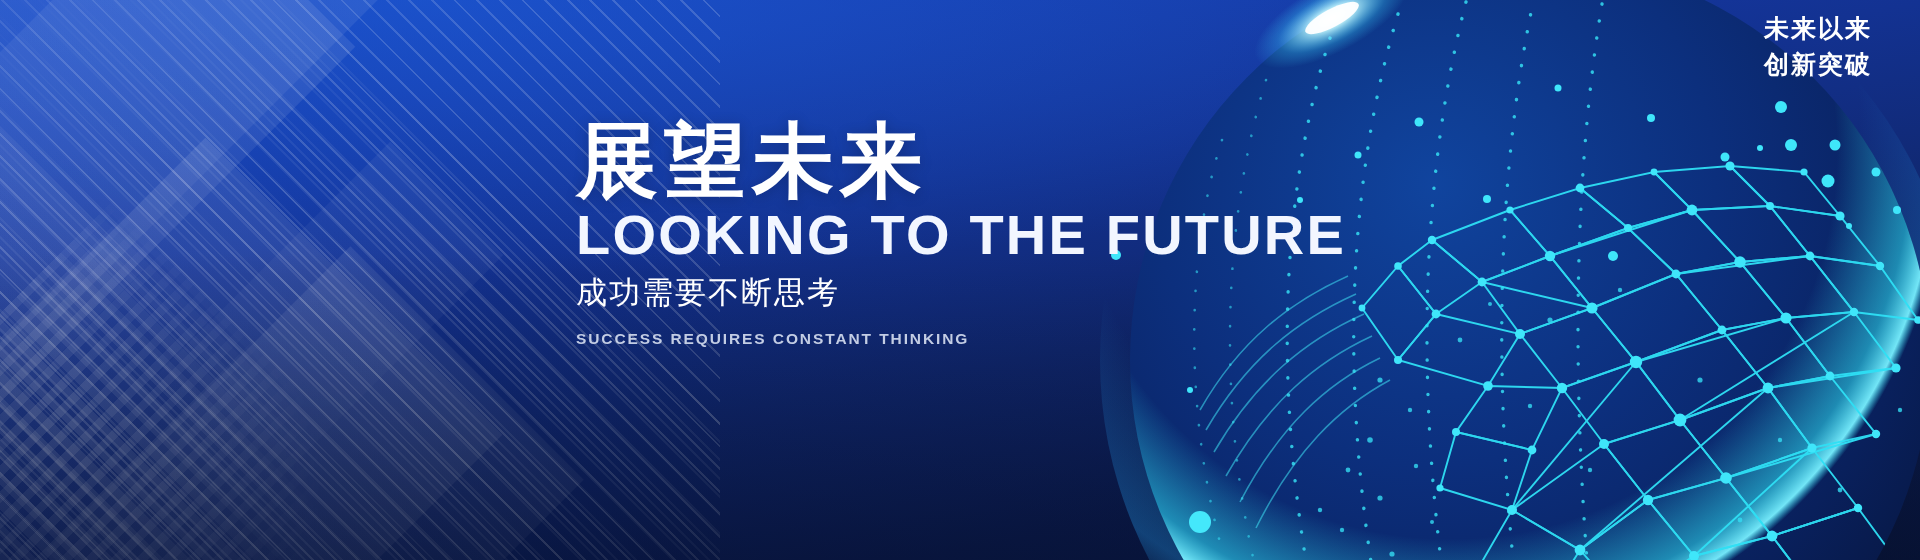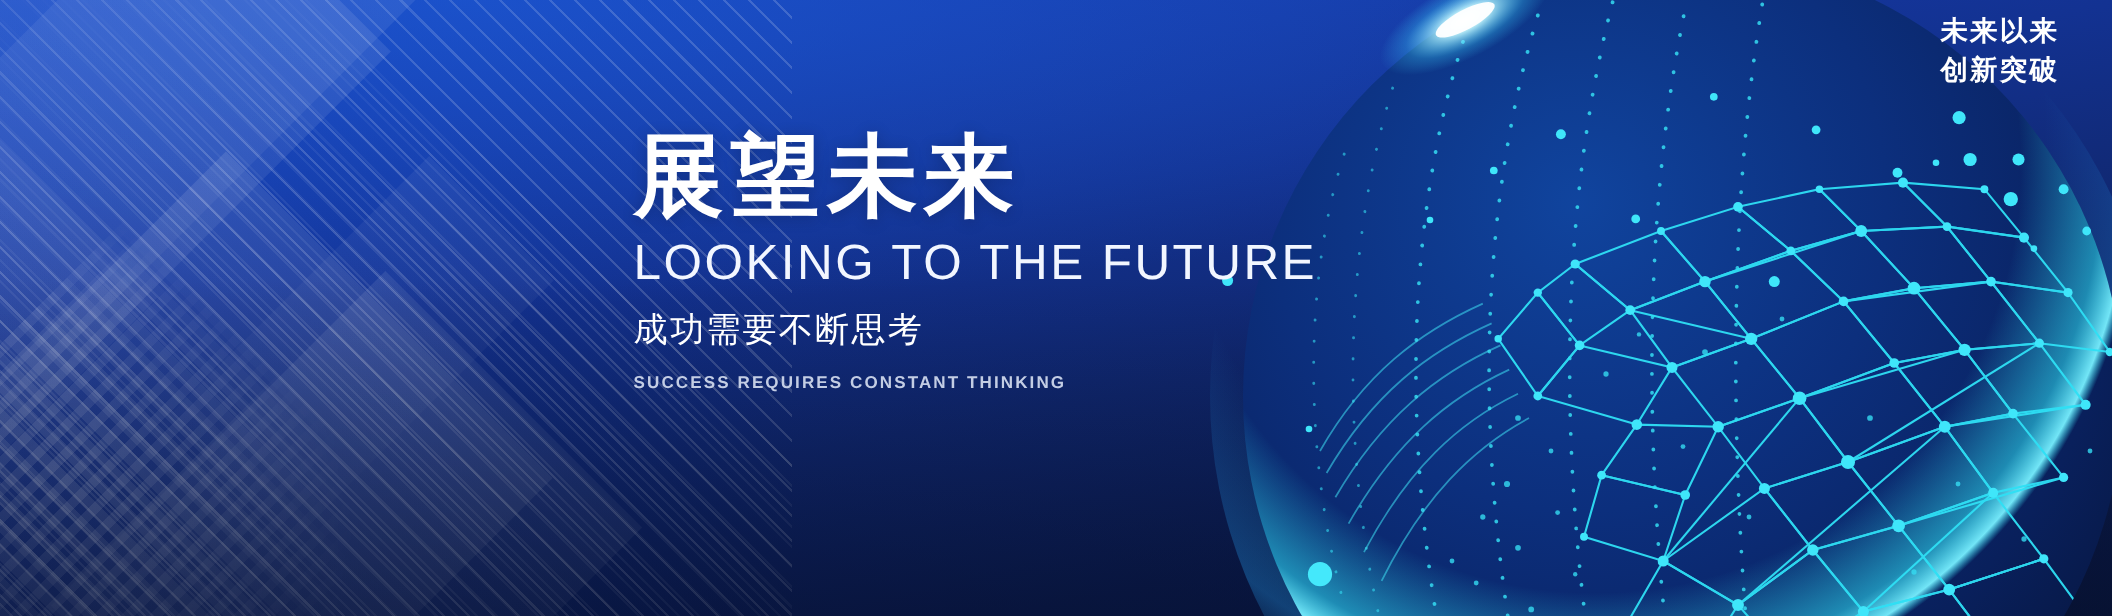--- a/index.html
+++ b/index.html
@@ -94,29 +94,28 @@
   .copy{
     position:absolute; left:576px; top:118px; width:620px;
   }
   .headline{
     font-size:82px; font-weight:700; color:#ffffff;
     letter-spacing:6px; line-height:1.05;
     font-family:"Liberation Sans","DejaVu Sans",sans-serif;
     text-shadow:0 2px 14px rgba(0,0,0,.22);
   }
   .headline-en{
-    margin-top:10px;
-    font-size:45px; font-weight:400; color:#f2f6ff;
+    font-size:56px; font-weight:700; color:#f2f6ff;
     letter-spacing:2.2px; line-height:1.1;
     white-space:nowrap;
   }
   .sub-cn{
-    margin-top:18px;
+    margin-top:6px;
     font-size:31px; font-weight:400; color:#ffffff;
-    letter-spacing:2px; line-height:1.38;font-family:Liberation Mono, monospace;
+    letter-spacing:2px; line-height:1.38;
   }
   .sub-en{
     margin-top:11px;
     font-size:15.5px; font-weight:700; color:#c3cde4;
     letter-spacing:1.9px; line-height:1.75;
   }
 
   
   .corner{
     position:absolute; right:48px; top:10px;

